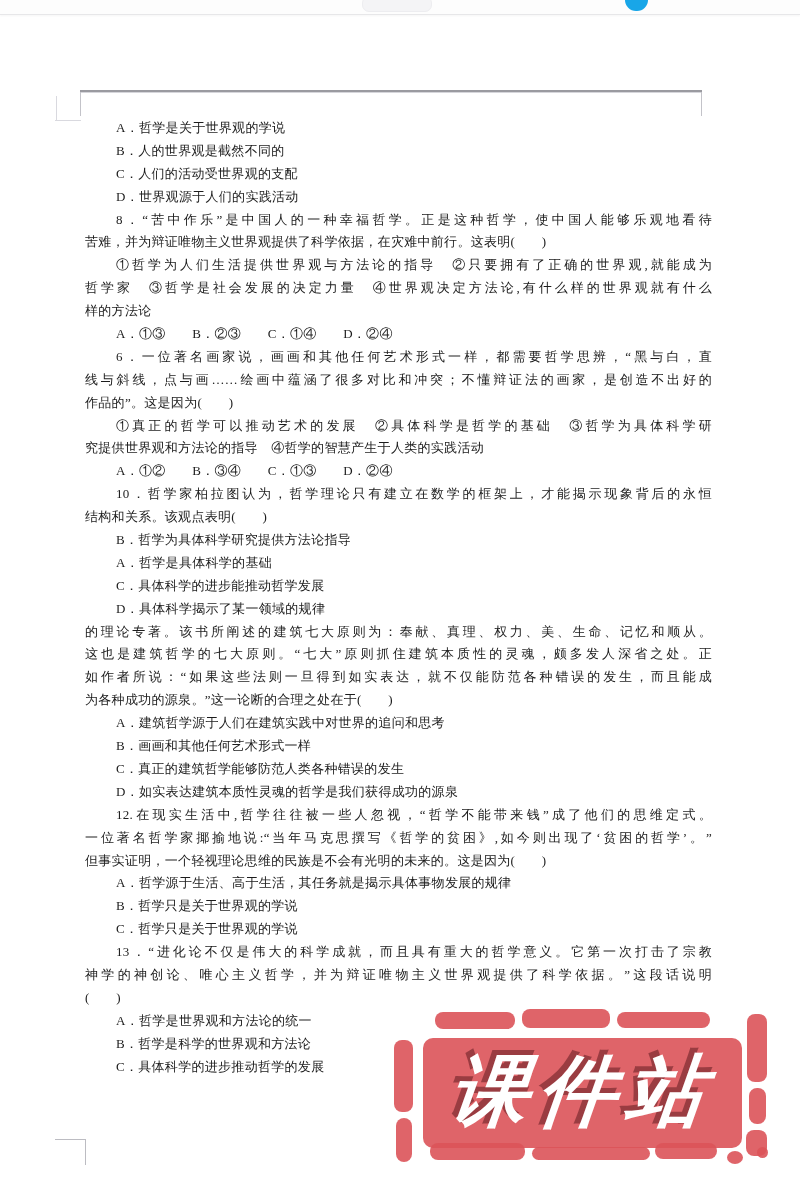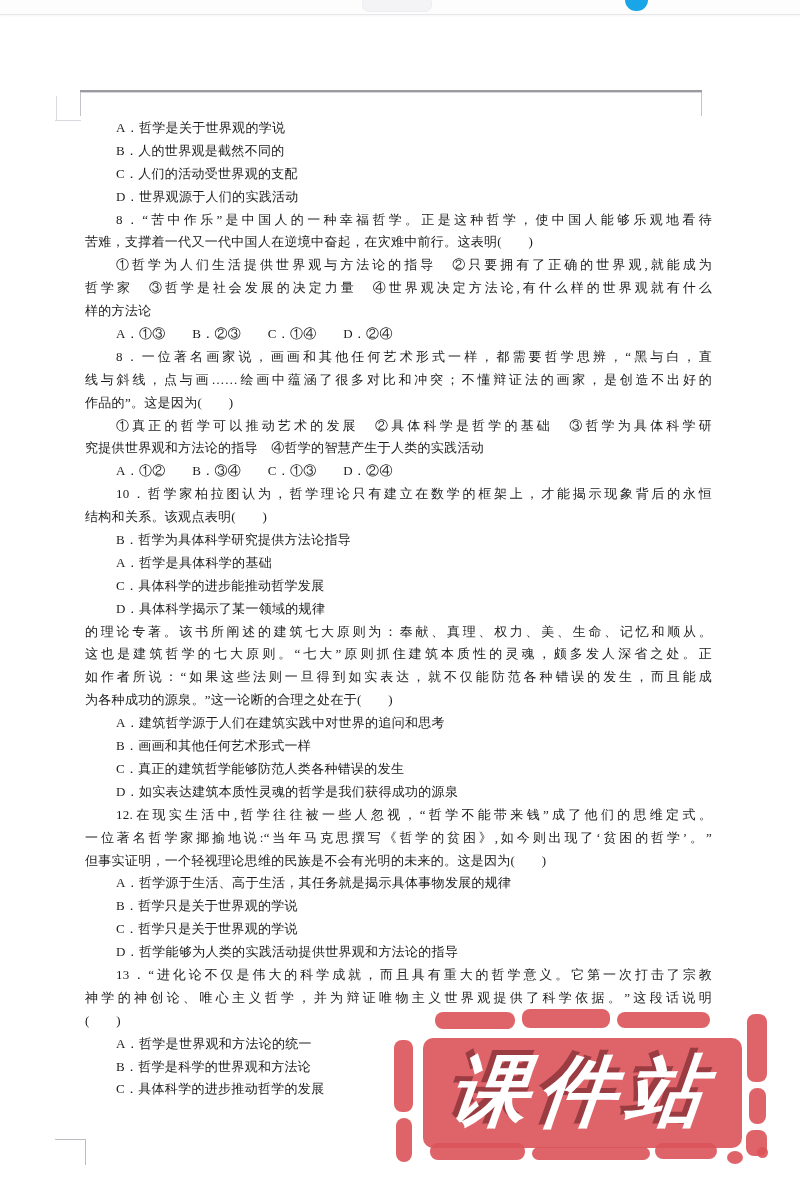--- a/index.html
+++ b/index.html
@@ -77,26 +77,26 @@
 <div class="corner tl-v"></div>
 <div class="corner bl-h"></div>
 <div class="corner bl-v"></div>
 
 <div class="doc">
     <div class="line ind">A．哲学是关于世界观的学说</div>
     <div class="line ind">B．人的世界观是截然不同的</div>
     <div class="line ind">C．人们的活动受世界观的支配</div>
     <div class="line ind">D．世界观源于人们的实践活动</div>
     <div class="line ind fill">8．“苦中作乐”是中国人的一种幸福哲学。正是这种哲学，使中国人能够乐观地看待</div>
-    <div class="line">苦难，支撑着一代又一代中国人在逆境中奋起，在灾难中前行。这表明(　　)</div>
+    <div class="line">苦难，并为辩证唯物主义世界观提供了科学依据，在灾难中前行。这表明(　　)</div>
     <div class="line ind fill">①哲学为人们生活提供世界观与方法论的指导　②只要拥有了正确的世界观,就能成为</div>
     <div class="line fill">哲学家　③哲学是社会发展的决定力量　④世界观决定方法论,有什么样的世界观就有什么</div>
     <div class="line">样的方法论</div>
     <div class="line ind">A．①③　　B．②③　　C．①④　　D．②④</div>
-    <div class="line ind fill">8．一位著名画家说，画画和其他任何艺术形式一样，都需要哲学思辨，“黑与白，直</div>
+    <div class="line ind fill">6．一位著名画家说，画画和其他任何艺术形式一样，都需要哲学思辨，“黑与白，直</div>
     <div class="line fill">线与斜线，点与画……绘画中蕴涵了很多对比和冲突；不懂辩证法的画家，是创造不出好的</div>
     <div class="line">作品的”。这是因为(　　)</div>
     <div class="line ind fill">①真正的哲学可以推动艺术的发展　②具体科学是哲学的基础　③哲学为具体科学研</div>
     <div class="line">究提供世界观和方法论的指导　④哲学的智慧产生于人类的实践活动</div>
     <div class="line ind">A．①②　　B．③④　　C．①③　　D．②④</div>
     <div class="line ind fill">10．哲学家柏拉图认为，哲学理论只有建立在数学的框架上，才能揭示现象背后的永恒</div>
     <div class="line">结构和关系。该观点表明(　　)</div>
     <div class="line ind">B．哲学为具体科学研究提供方法论指导</div>
     <div class="line ind">A．哲学是具体科学的基础</div>
     <div class="line ind">C．具体科学的进步能推动哲学发展</div>
@@ -108,21 +108,20 @@
     <div class="line ind">A．建筑哲学源于人们在建筑实践中对世界的追问和思考</div>
     <div class="line ind">B．画画和其他任何艺术形式一样</div>
     <div class="line ind">C．真正的建筑哲学能够防范人类各种错误的发生</div>
     <div class="line ind">D．如实表达建筑本质性灵魂的哲学是我们获得成功的源泉</div>
     <div class="line ind fill">12.在现实生活中,哲学往往被一些人忽视，“哲学不能带来钱”成了他们的思维定式。</div>
     <div class="line fill">一位著名哲学家揶揄地说:“当年马克思撰写《哲学的贫困》,如今则出现了‘贫困的哲学’。”</div>
     <div class="line">但事实证明，一个轻视理论思维的民族是不会有光明的未来的。这是因为(　　)</div>
     <div class="line ind">A．哲学源于生活、高于生活，其任务就是揭示具体事物发展的规律</div>
     <div class="line ind">B．哲学只是关于世界观的学说</div>
     <div class="line ind">C．哲学只是关于世界观的学说</div>
-    <div class="line ind">D．哲学能够为人类的实践活动提供世界观和方法论的指导</div>
     <div class="line ind fill">13．“进化论不仅是伟大的科学成就，而且具有重大的哲学意义。它第一次打击了宗教</div>
     <div class="line fill">神学的神创论、唯心主义哲学，并为辩证唯物主义世界观提供了科学依据。”这段话说明</div>
     <div class="line">(　　)</div>
     <div class="line ind">A．哲学是世界观和方法论的统一</div>
     <div class="line ind">B．哲学是科学的世界观和方法论</div>
     <div class="line ind">C．具体科学的进步推动哲学的发展</div>
   </div>
 
 <div>
 

